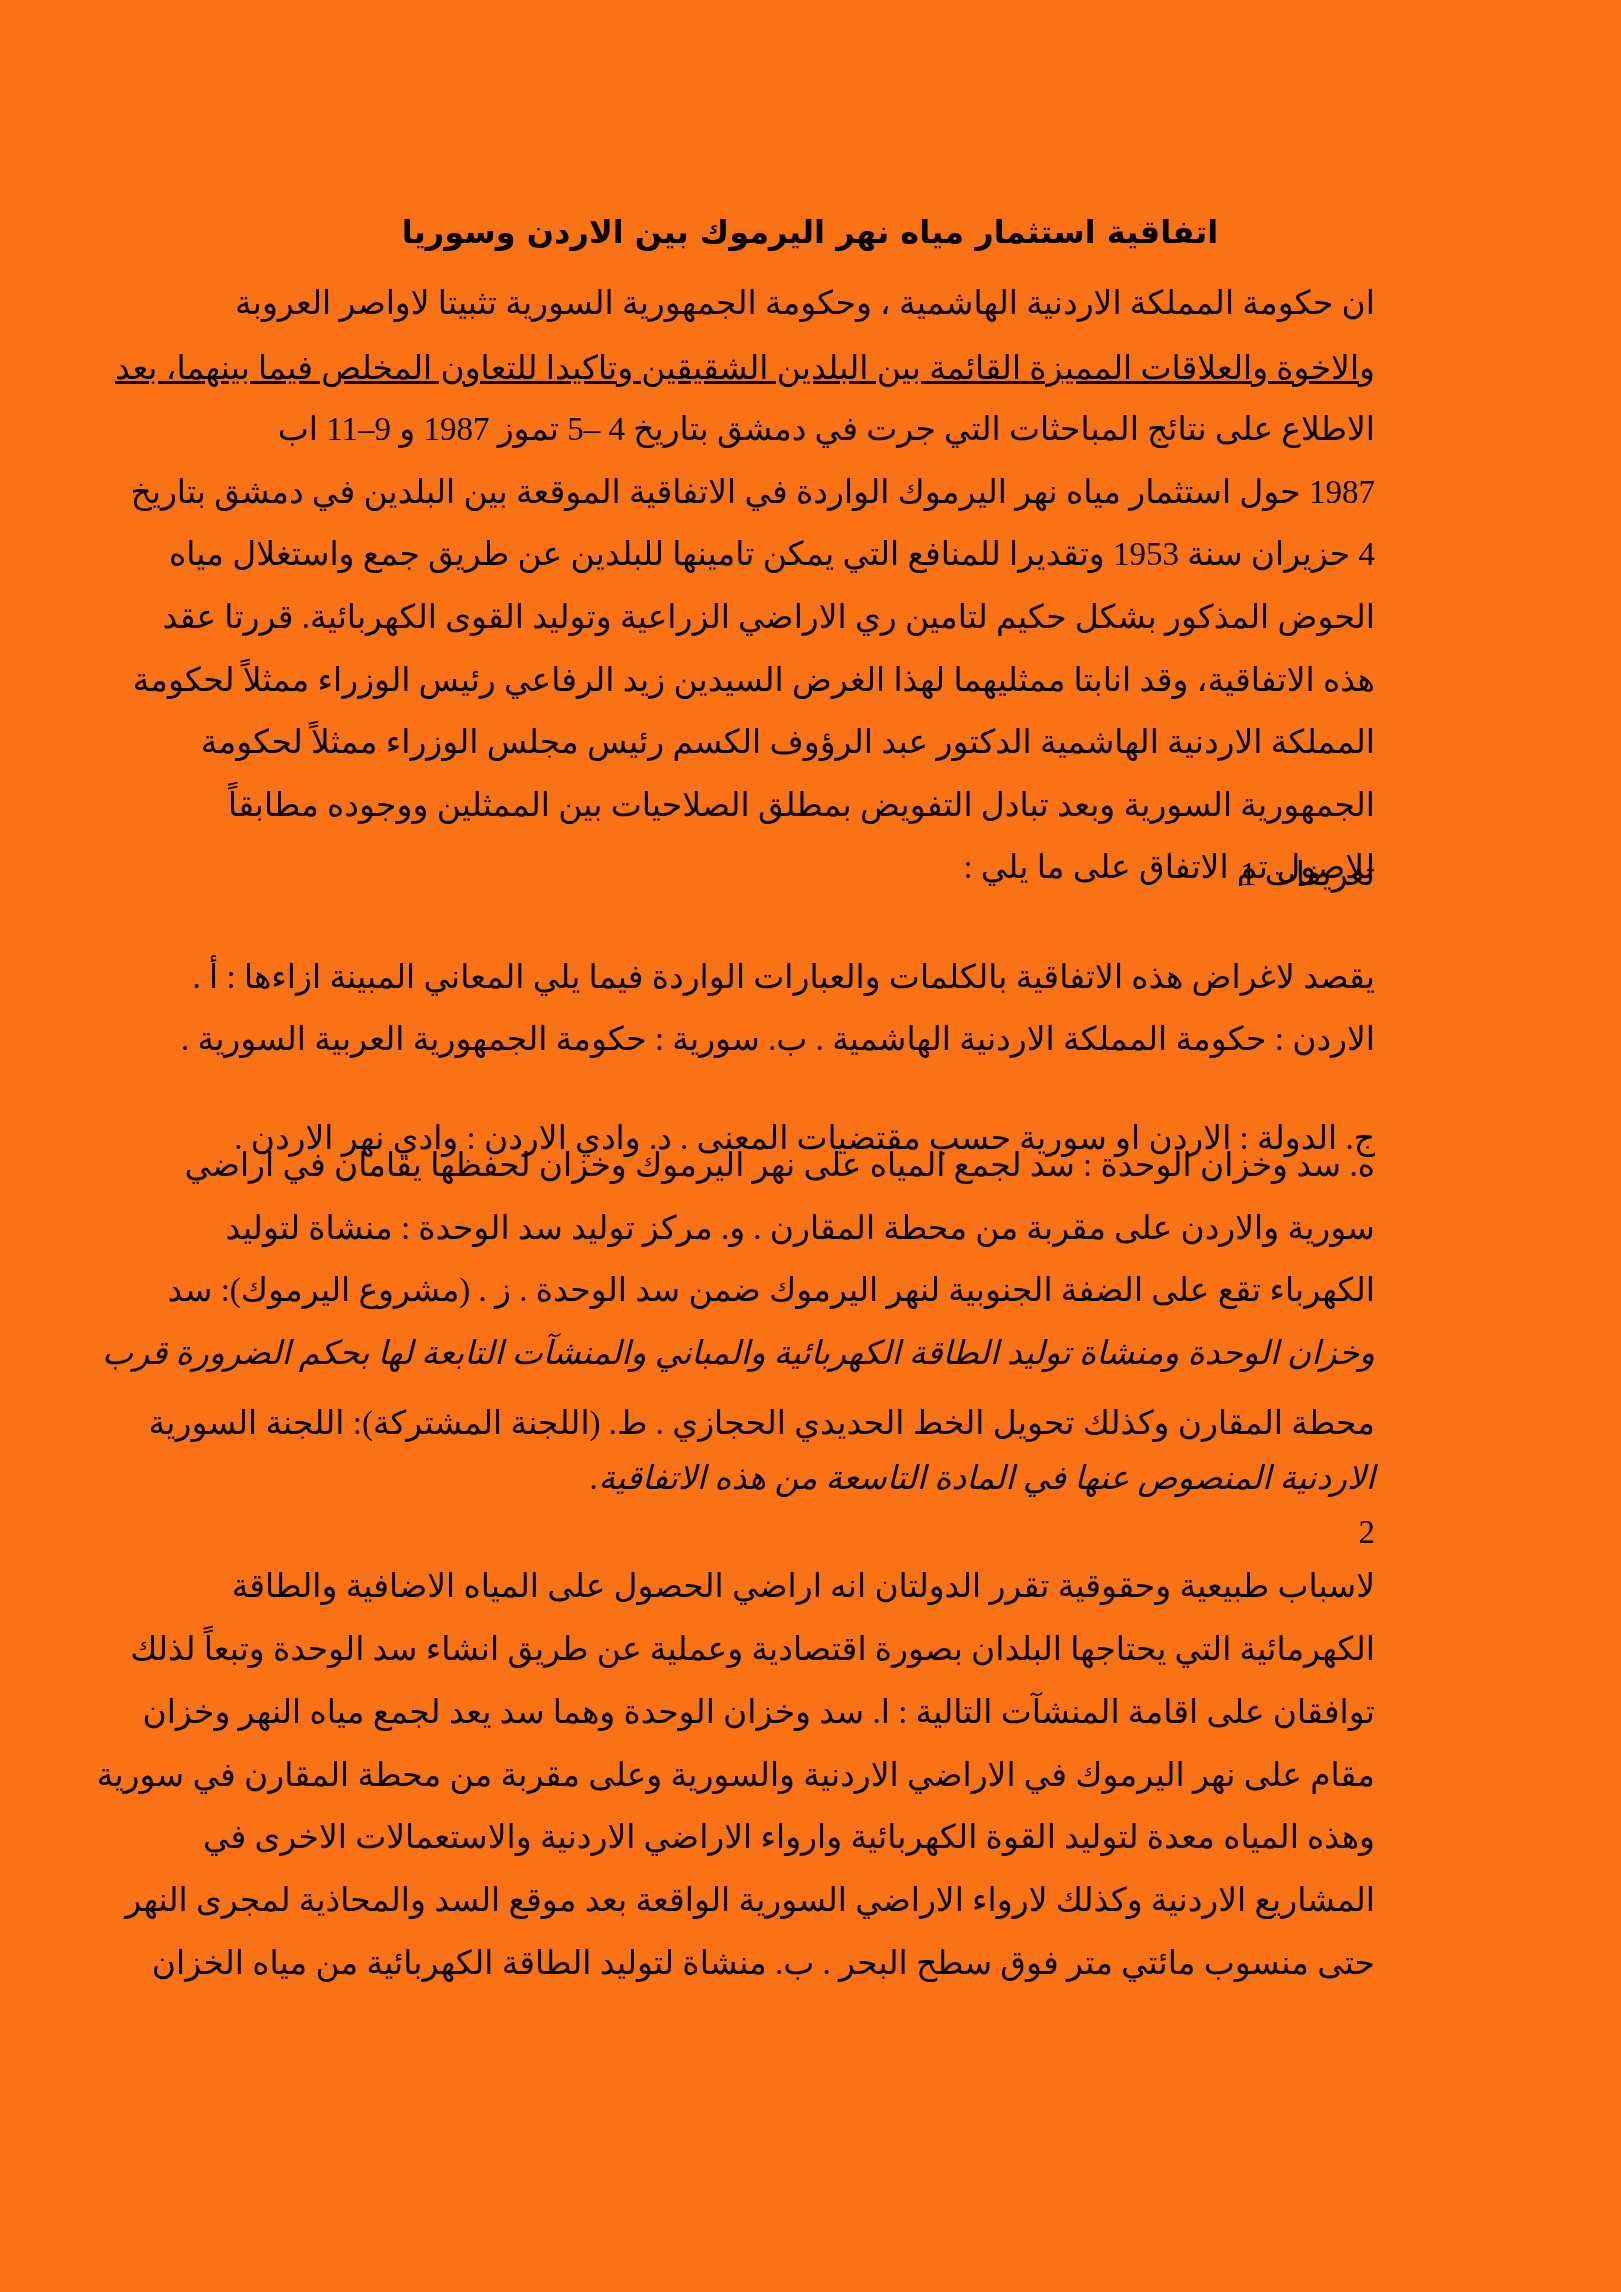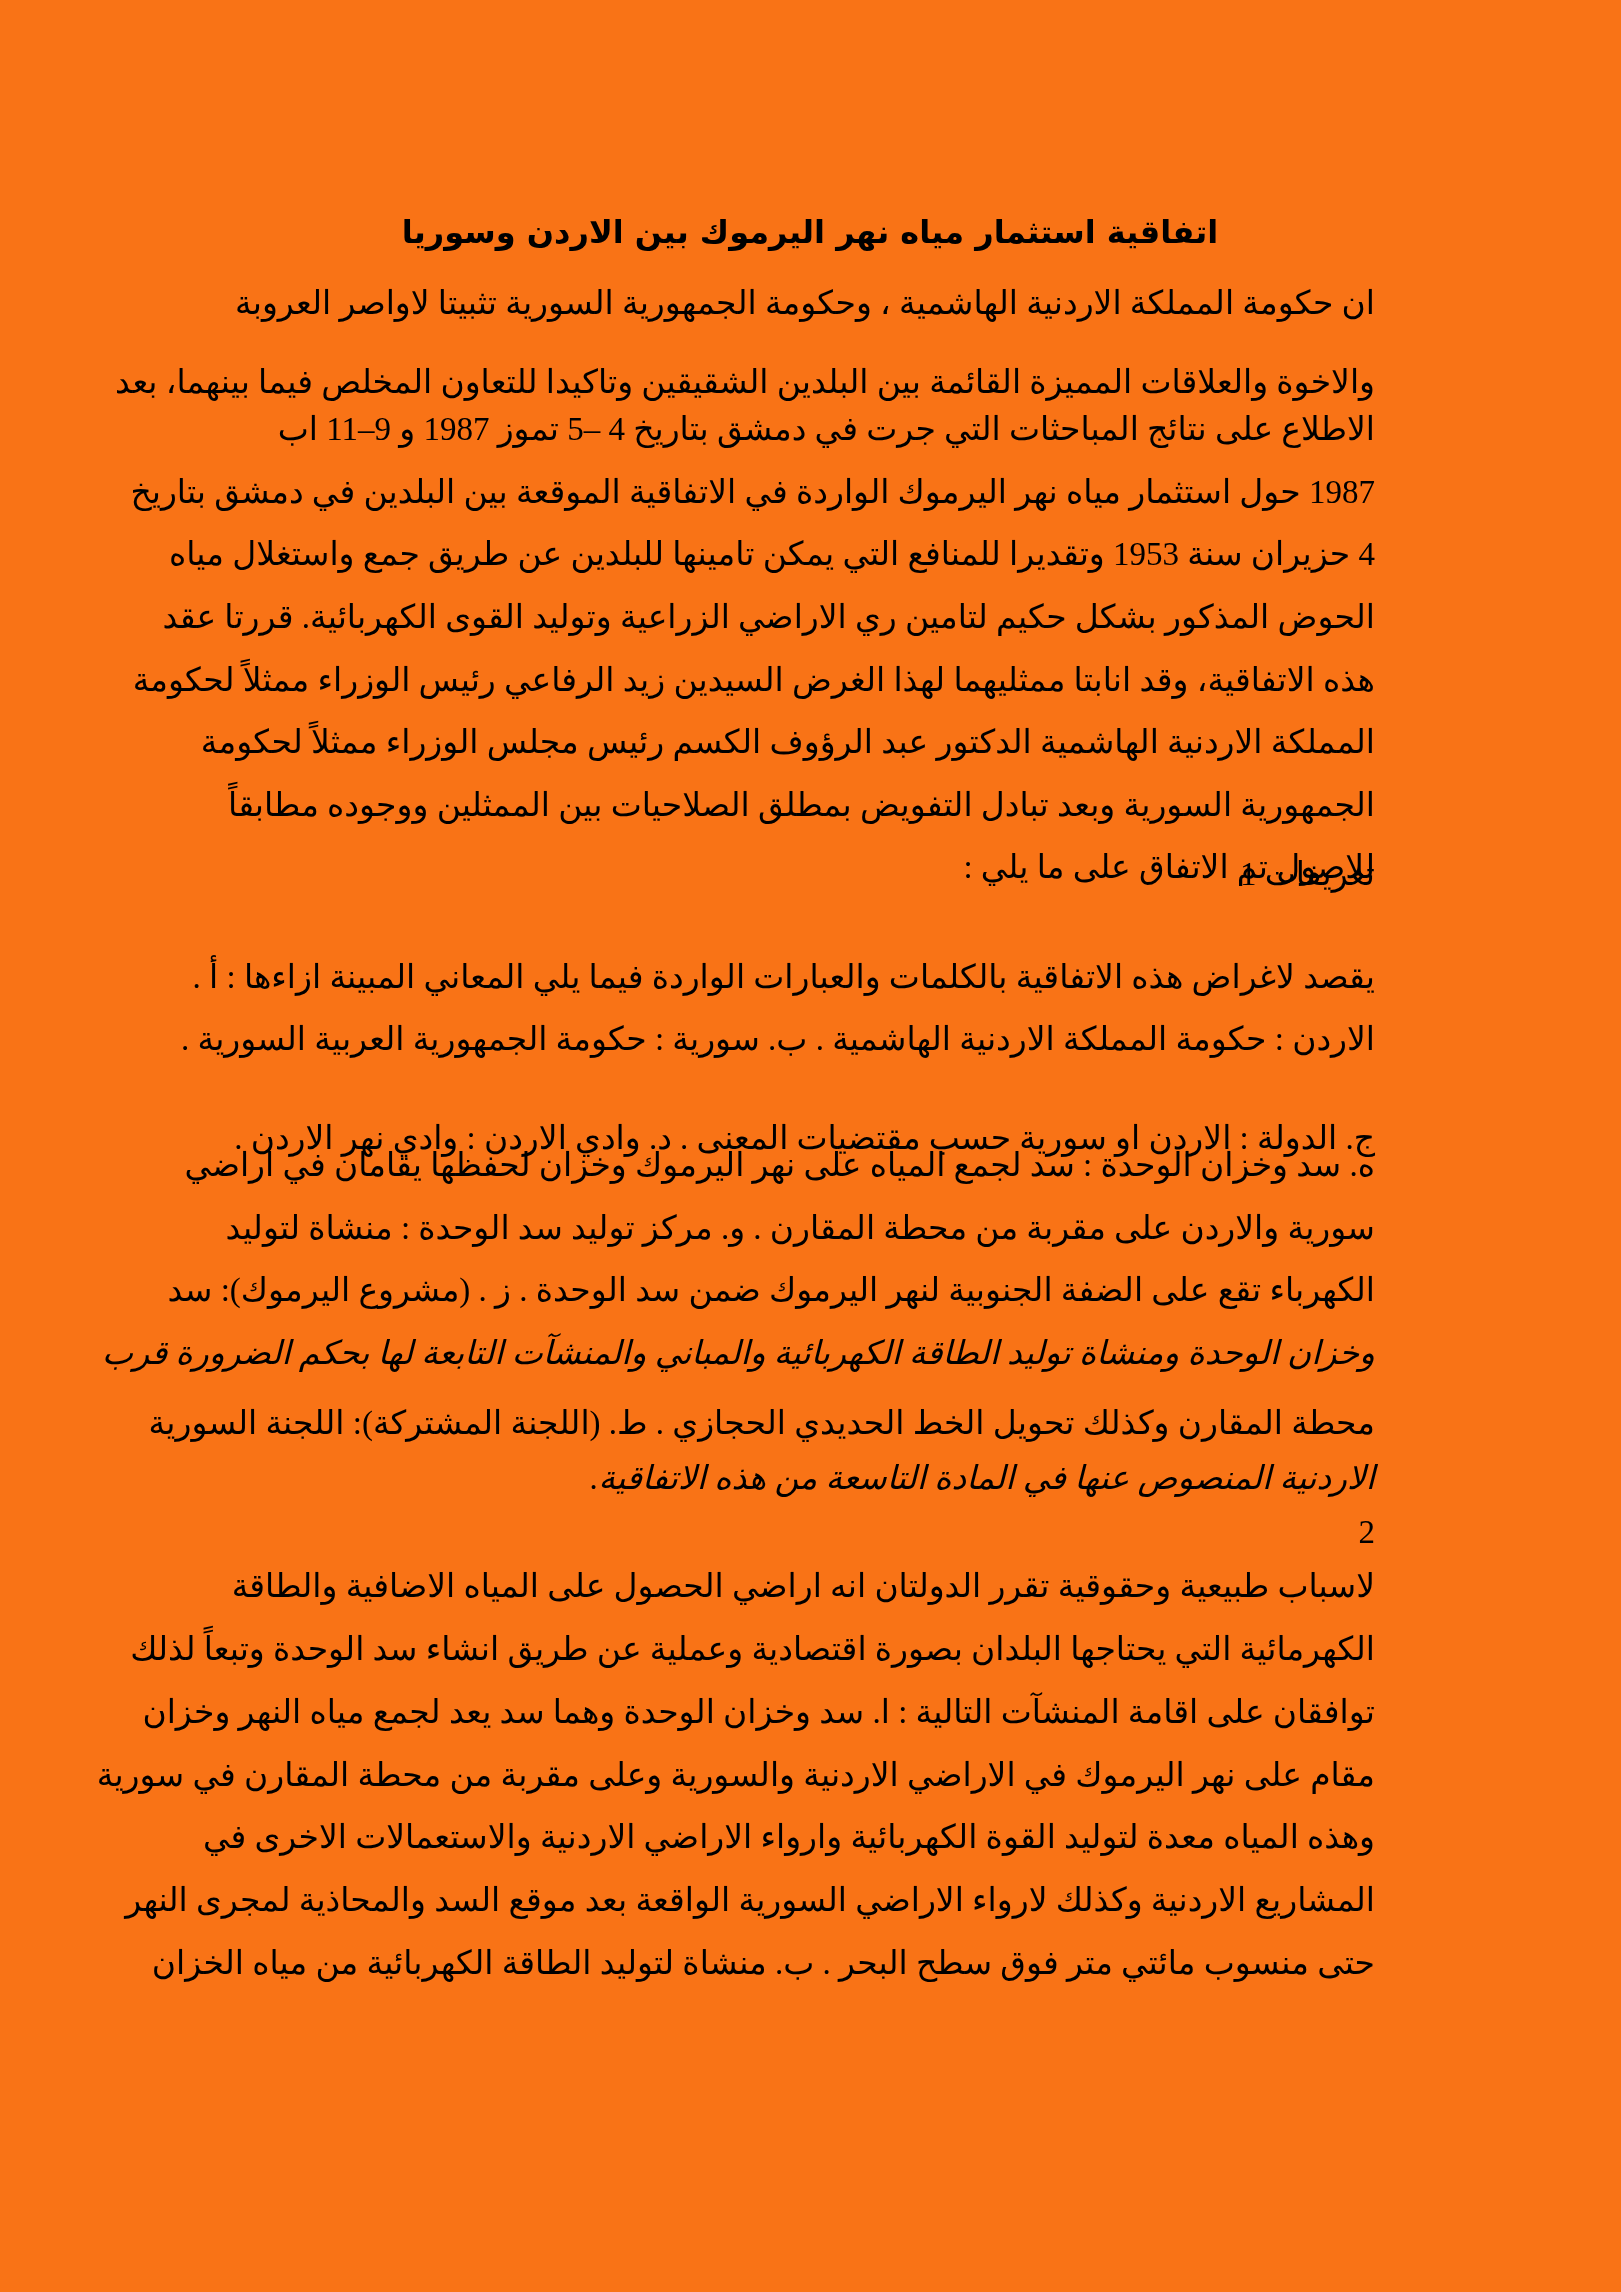--- a/index.html
+++ b/index.html
@@ -19,21 +19,21 @@
   }
   .line.justify { left: 245px; text-align-last: justify; text-align: justify; }
 </style>
 </head>
 <body>
 
 <div class="page">
   <div class="title">اتفاقية استثمار مياه نهر اليرموك بين الاردن وسوريا</div>
   <div id="body-lines">
       <div class="line" style="top: 279px; text-align: right;">ان حكومة المملكة الاردنية الهاشمية ، وحكومة الجمهورية السورية تثبيتا لاواصر العروبة</div>
-      <div class="line justify" style="top: 358px;">والاخوة والعلاقات المميزة القائمة بين البلدين الشقيقين وتاكيدا للتعاون المخلص فيما بينهما، بعد</div>
+      <div class="line justify" style="top: 344px; text-decoration: underline;">والاخوة والعلاقات المميزة القائمة بين البلدين الشقيقين وتاكيدا للتعاون المخلص فيما بينهما، بعد</div>
       <div class="line" style="top: 405px;">الاطلاع على نتائج المباحثات التي جرت في دمشق بتاريخ 4 –5 تموز 1987 و 9–11 اب</div>
       <div class="line justify" style="top: 468px;">1987 حول استثمار مياه نهر اليرموك الواردة في الاتفاقية الموقعة بين البلدين في دمشق بتاريخ</div>
       <div class="line" style="top: 530px;">4 حزيران سنة 1953 وتقديرا للمنافع التي يمكن تامينها للبلدين عن طريق جمع واستغلال مياه</div>
       <div class="line" style="top: 593px;">الحوض المذكور بشكل حكيم لتامين ري الاراضي الزراعية وتوليد القوى الكهربائية. قررتا عقد</div>
       <div class="line justify" style="top: 656px;">هذه الاتفاقية، وقد انابتا ممثليهما لهذا الغرض السيدين زيد الرفاعي رئيس الوزراء ممثلاً لحكومة</div>
       <div class="line" style="top: 718px;">المملكة الاردنية الهاشمية الدكتور عبد الرؤوف الكسم رئيس مجلس الوزراء ممثلاً لحكومة</div>
       <div class="line" style="top: 781px;">الجمهورية السورية وبعد تبادل التفويض بمطلق الصلاحيات بين الممثلين ووجوده مطابقاً</div>
       <div class="line" style="top: 843px;">للاصول تم الاتفاق على ما يلي :</div>
       <div class="line" style="top: 850px; margin-left: 34px;">تعريفات 1</div>
       <div class="line" style="top: 953px;">يقصد لاغراض هذه الاتفاقية بالكلمات والعبارات الواردة فيما يلي المعاني المبينة ازاءها : أ .</div>

